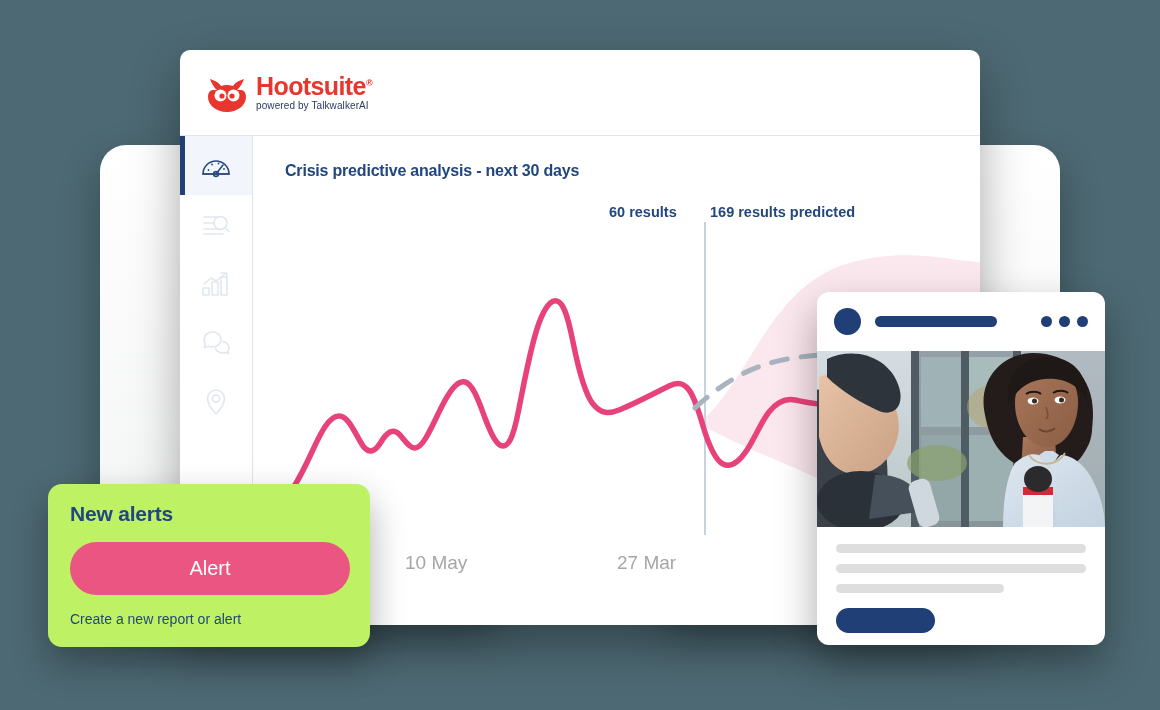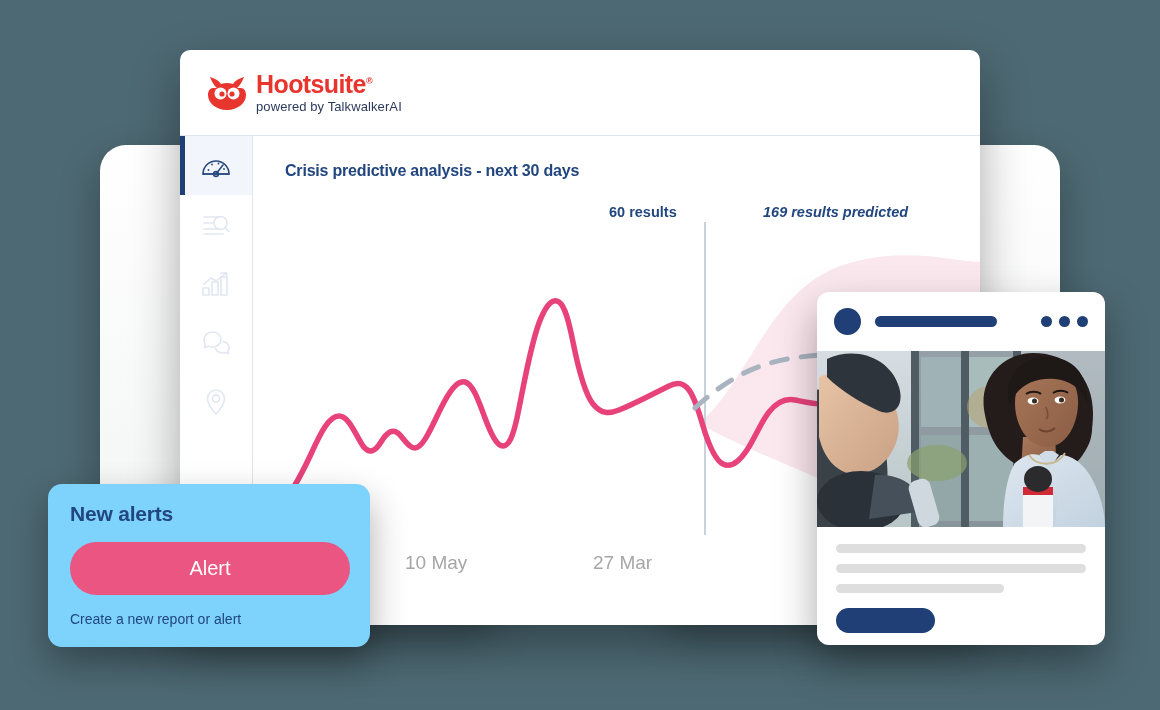--- a/index.html
+++ b/index.html
@@ -57,21 +57,21 @@
   .logo-text { display: flex; flex-direction: column; }
   .logo-word {
     font-size: 25px;
     font-weight: bold;
     color: #e8352e;
     letter-spacing: -0.6px;
     line-height: 1.05;
   }
   .logo-word sup { font-size: 9px; vertical-align: super; }
   .logo-tag {
-    font-size: 13px;
+    font-size: 10px;
     color: #2b3a5c;
     letter-spacing: 0.1px;
     margin-top: 1px;
   }
 
   .app-body { display: flex; height: calc(100% - 86px); }
 
   
   .sidebar {
     width: 73px;
@@ -116,21 +116,21 @@
     pointer-events: none;
   }
   .result-lbl {
     position: absolute;
     font-size: 14.5px;
     font-weight: bold;
     color: #22467f;
     white-space: nowrap;
   }
   .lbl-actual    { left: 335px; margin-left: 21px; }
-  .lbl-predicted { left: 510px; font-style: italic; }
+  .lbl-predicted { left: 457px; }
 
   .plot {
     position: absolute;
     left: 0; top: 86px;
     width: 728px; height: 335px;
   }
   .plot svg { display: block; width: 100%; height: 100%; }
 
   .axis-labels {
     position: absolute;
@@ -138,28 +138,28 @@
     width: 728px; height: 30px;
     pointer-events: none;
   }
   .axis-lbl {
     position: absolute;
     font-size: 19px;
     color: #a6a6a6;
     white-space: nowrap;
   }
   .ax-1 { left: 152px; }
-  .ax-2 { left: 340px; }
+  .ax-2 { left: 364px; }
 
   
   .alerts-card {
     position: absolute;
     left: 48px; top: 484px;
     width: 322px; height: 163px;
-    background: #7dd3fc;
+    background: #bef264;
     border-radius: 14px;
     box-shadow: 0 16px 36px rgba(0,0,0,0.32);
     padding: 18px 22px 0 22px;
   }
   .alerts-title {
     font-size: 21px;
     font-weight: bold;
     color: #22467f;
     letter-spacing: -0.2px;
   }

